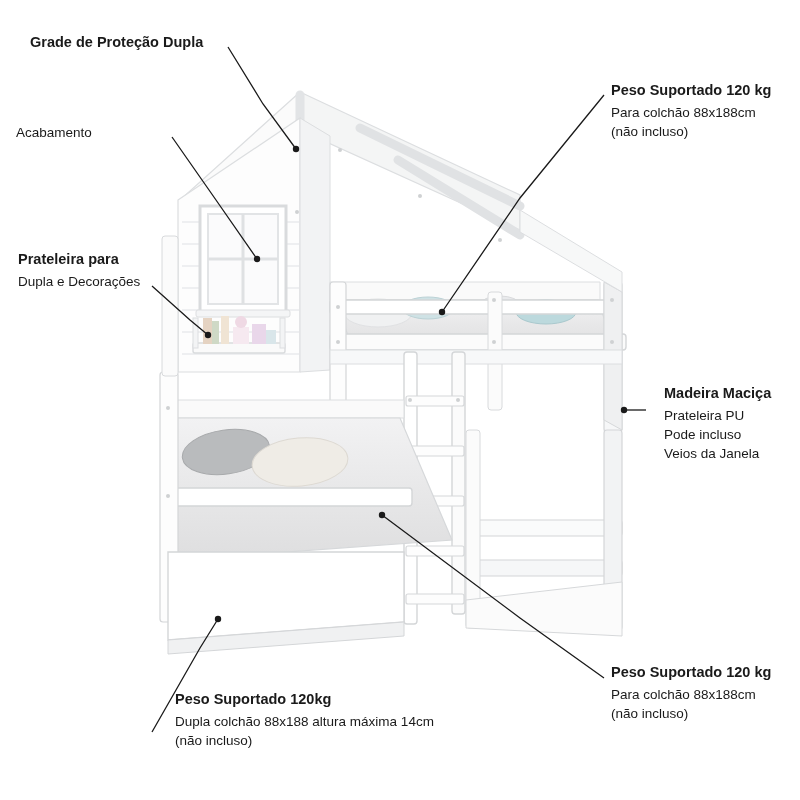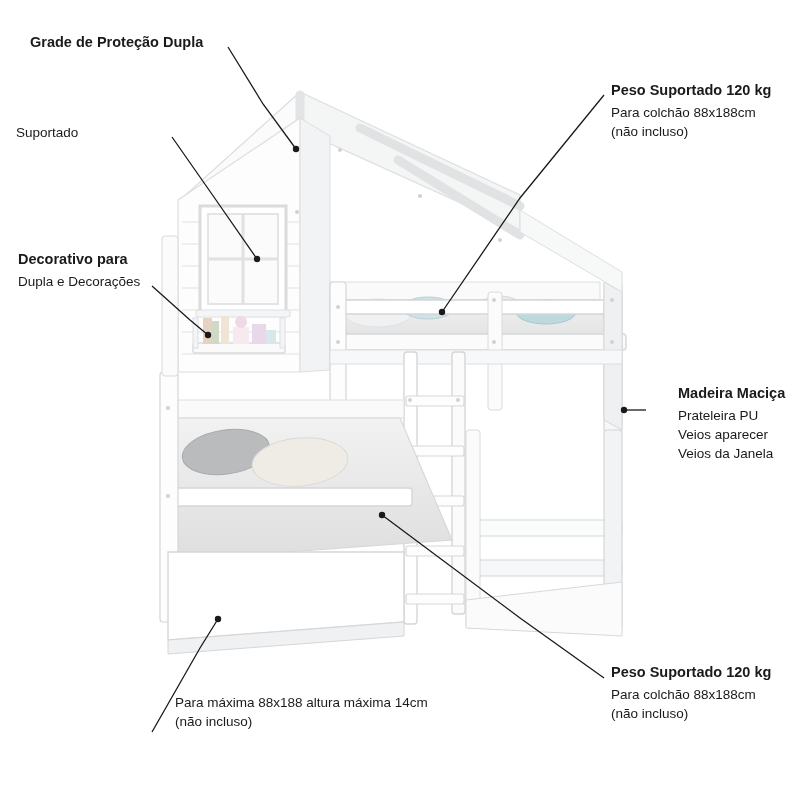--- a/index.html
+++ b/index.html
@@ -197,56 +197,57 @@
       <circle cx="218" cy="619" r="3.2"></circle>
     </g>
   </svg>
 
   <div class="anno" style="left:30px; top:33px;">
     <div class="title">Grade de Proteção Dupla</div>
   </div>
 
   <div class="anno" style="left:16px; top:120px;">
     <div class="sub">
-      <span>Suportado</span>
+      <span>Acabamento</span>
     </div>
   </div>
 
   <div class="anno" style="left:18px; top:250px;">
-    <div class="title">Decorativo para</div>
+    <div class="title">Prateleira para</div>
     <div class="sub">
       <span>Dupla e Decorações</span>
     </div>
   </div>
 
   <div class="anno" style="left:611px; top:81px;">
     <div class="title">Peso Suportado 120 kg</div>
     <div class="sub">
       <span>Para colchão 88x188cm</span>
       <span>(não incluso)</span>
     </div>
   </div>
 
-  <div class="anno" style="left:678px; top:384px;">
+  <div class="anno" style="left:664px; top:384px;">
     <div class="title">Madeira Maciça</div>
     <div class="sub">
       <span>Prateleira PU</span>
-      <span>Veios aparecer</span>
+      <span>Pode incluso</span>
       <span>Veios da Janela</span>
     </div>
   </div>
 
   <div class="anno" style="left:611px; top:663px;">
     <div class="title">Peso Suportado 120 kg</div>
     <div class="sub">
       <span>Para colchão 88x188cm</span>
       <span>(não incluso)</span>
     </div>
   </div>
 
   <div class="anno" style="left:175px; top:690px;">
-    <div class="sub">
-      <span>Para máxima 88x188 altura máxima 14cm</span>
+    <div class="title">Peso Suportado 120kg</div>
+    <div class="sub">
+      <span>Dupla colchão 88x188 altura máxima 14cm</span>
       <span>(não incluso)</span>
     </div>
   </div>
 
 </div>
 
 </body></html>

